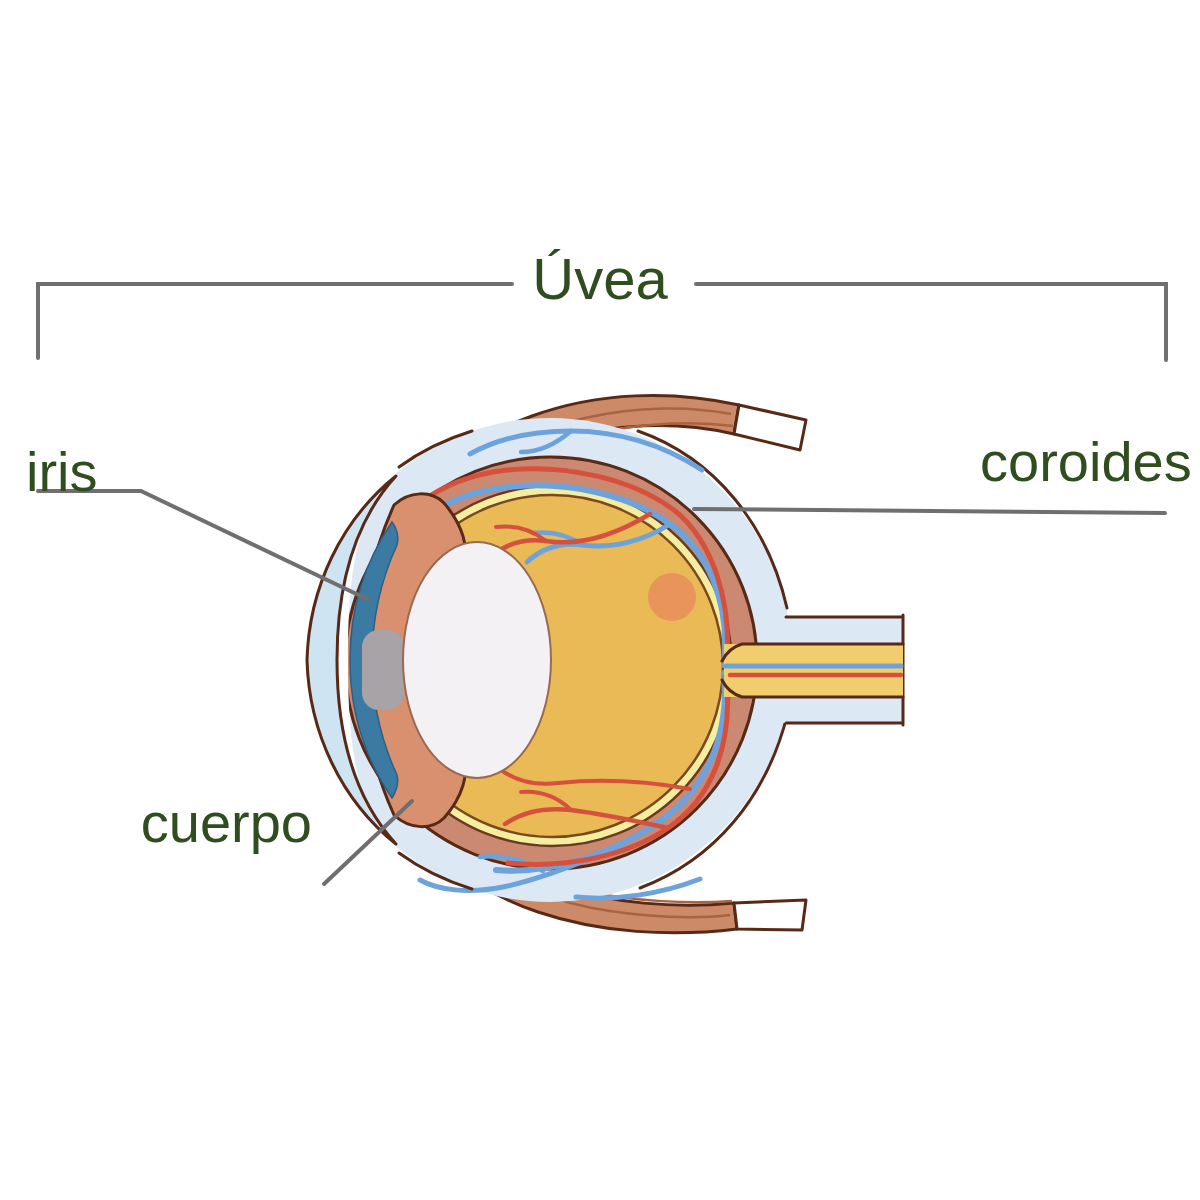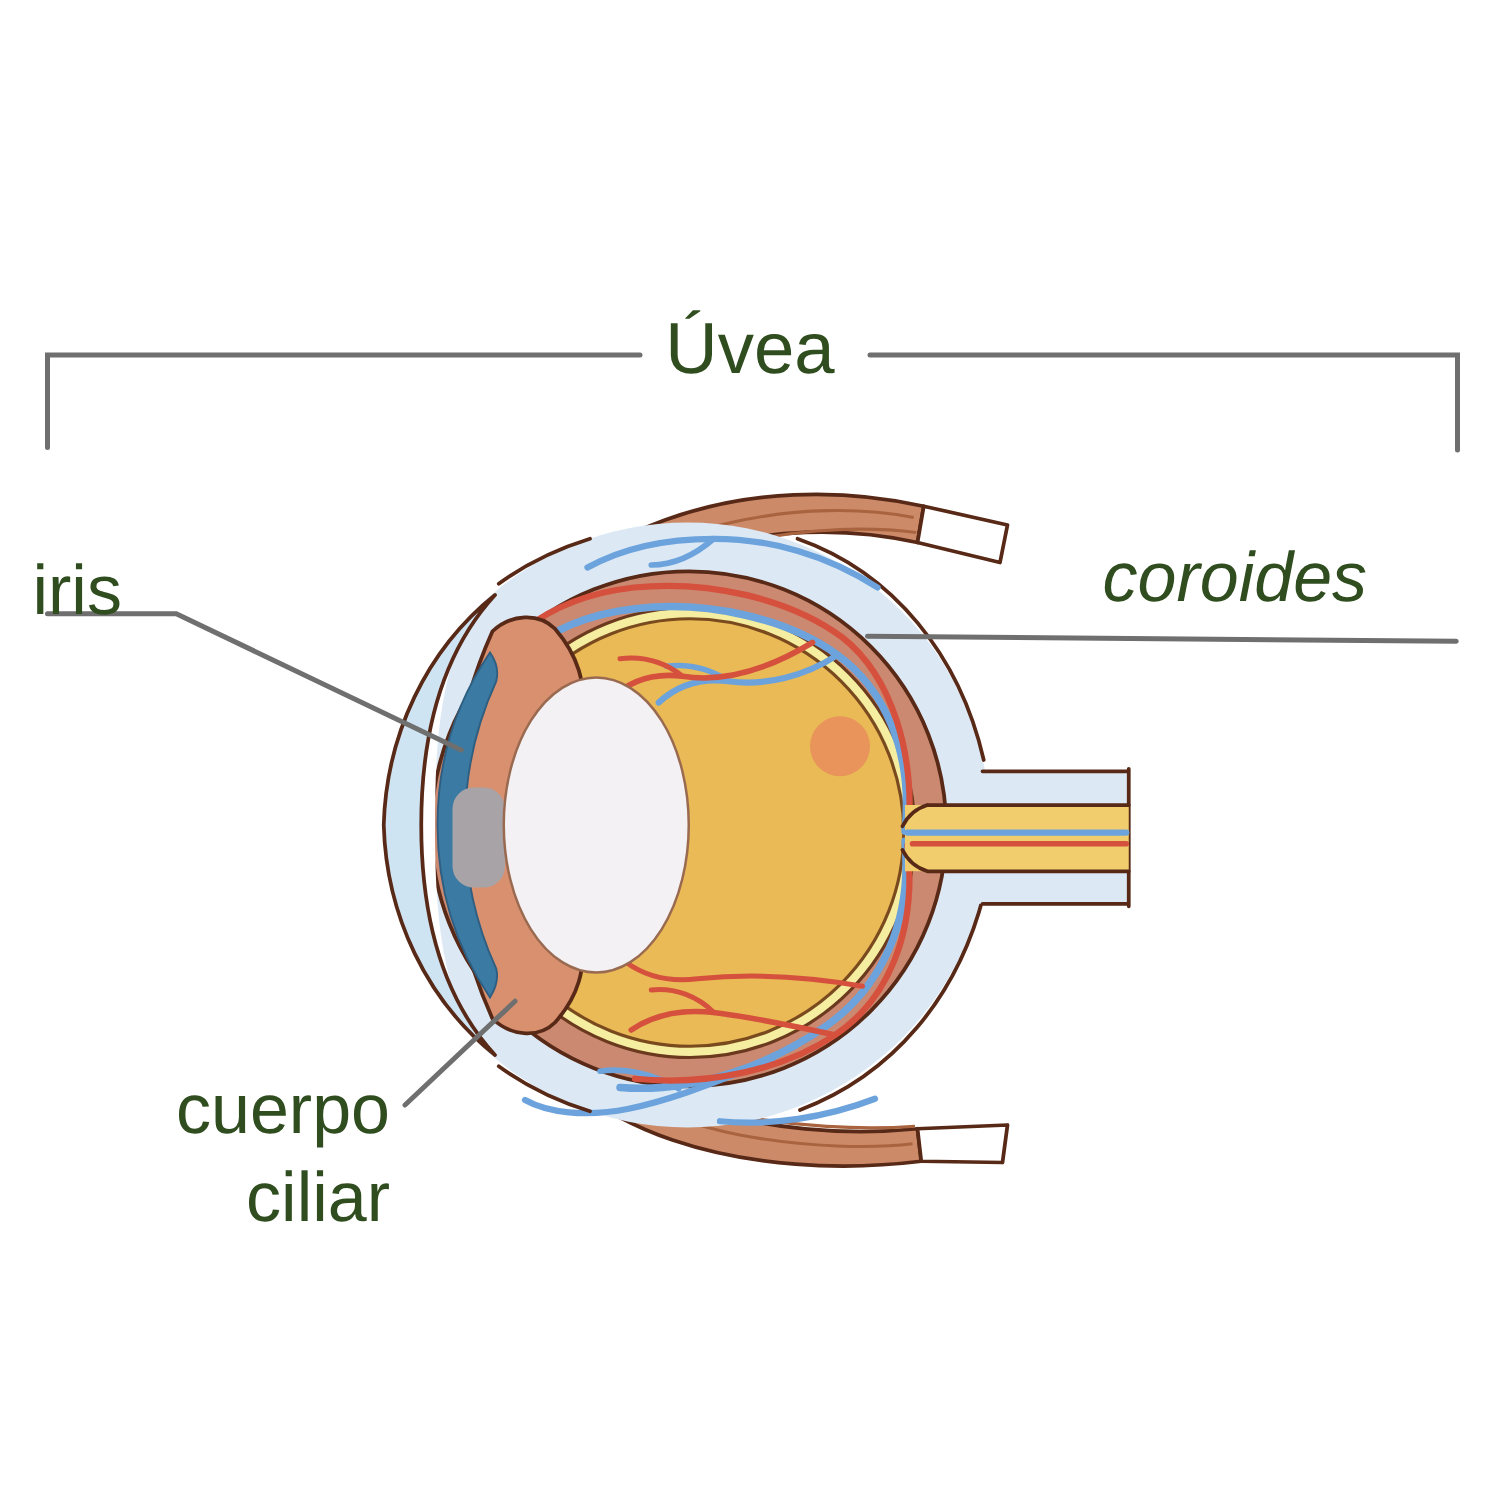--- a/index.html
+++ b/index.html
@@ -2,22 +2,22 @@
 <html style="--background: #ffffff; --label_green: #2f4d1e; --leader_gray: #6f6f6f; --outline: #572916; --sclera: #dce9f5; --cornea: #cfe4f2; --choroid: #ca8970; --retina: #f5eda0; --vitreous: #e9ba55; --iris_blue: #3a7aa3; --ciliary: #d8906f; --mauve: #a95f58; --lens: #f3f1f3; --pupil: #a7a3a7; --muscle: #cc8a69; --muscle_stripe: #a9643f; --tendon: #ffffff; --nerve: #f1cd6e; --vessel_red: #d6503e; --vessel_blue: #6ca3dc; --macula: #e8945b;"><head>
 <meta charset="utf-8">
 <style>
   html,body{margin:0;padding:0;background:#fff;}
   .canvas{position:relative;width:1200px;height:1200px;background:var(--background,#fff);overflow:hidden;
           font-family:"Liberation Sans",sans-serif;}
   .label{position:absolute;color:var(--label_green,#2f4d1e);font-size:56px;line-height:1.0;
          font-family:"Liberation Sans",sans-serif;white-space:nowrap;}
   .label-uvea{left:600px;top:250px;transform:translateX(-50%);font-size:58px;}
   .label-iris{left:26px;top:412px;margin-top:32px;}
-  .label-coroides{left:882px;top:434px;font-style:italic;}
-  .label-cc{right:888px;top:852px;text-align:right;line-height:1.26;}
+  .label-coroides{left:980px;top:434px;}
+  .label-cc{right:888px;top:788px;text-align:right;line-height:1.26;}
   svg{position:absolute;left:0;top:0;}
   .lead{stroke:var(--leader_gray,#6f6f6f);stroke-width:4;fill:none;stroke-linecap:round;}
   .outl{stroke:var(--outline,#572916);stroke-width:3;fill:none;stroke-linejoin:round;stroke-linecap:round;}
   .muscle{fill:var(--muscle,#cc8a69);stroke:var(--outline,#572916);stroke-width:3;stroke-linejoin:round;}
   .stripe{stroke:var(--muscle_stripe,#a9643f);stroke-width:2.5;fill:none;}
   .tendon{fill:var(--tendon,#fff);stroke:var(--outline,#572916);stroke-width:3;stroke-linejoin:round;}
   .vred{stroke:var(--vessel_red,#d6503e);fill:none;stroke-linecap:round;}
   .vblue{stroke:var(--vessel_blue,#6ca3dc);fill:none;stroke-linecap:round;}
 </style>
 </head>
@@ -98,15 +98,14 @@
     <path class="lead" d="M 694,509 L 1165,513"></path>
     <path class="lead" d="M 324,884 L 412,801"></path>
   </g>
 </svg>
 
   <div class="label label-uvea">Úvea</div>
   <div class="label label-iris">iris</div>
   <div class="label label-coroides">coroides</div>
   <div class="label label-cc">
     <div>cuerpo</div>
-    <div>ciliar</div>
   </div>
 </div>
 
 </body></html>

